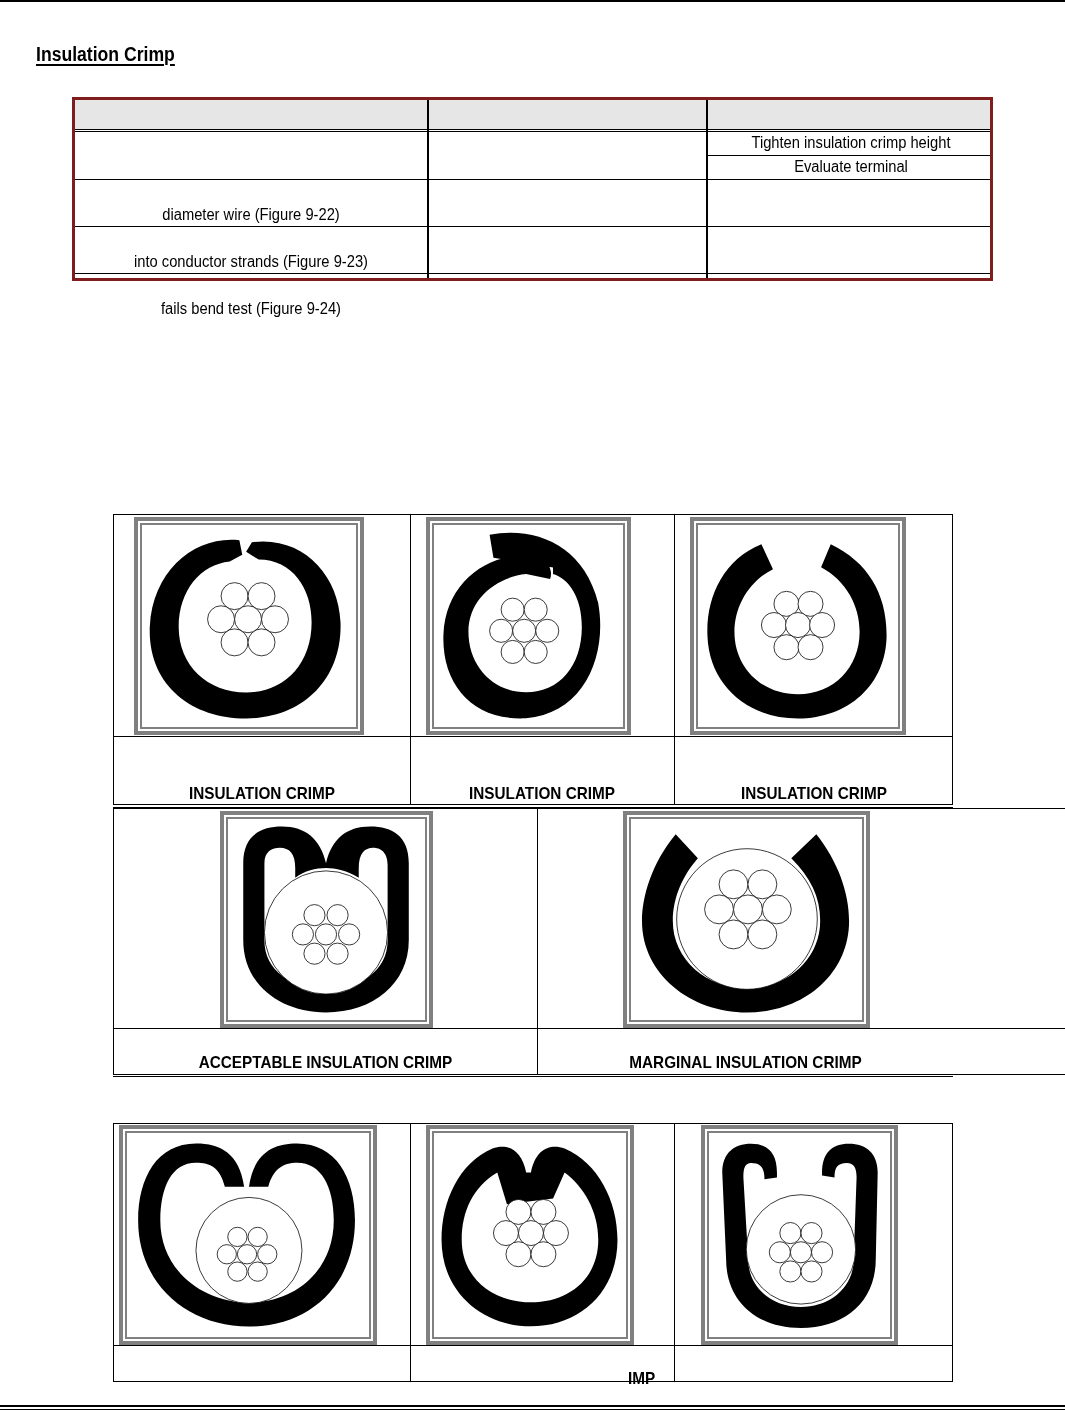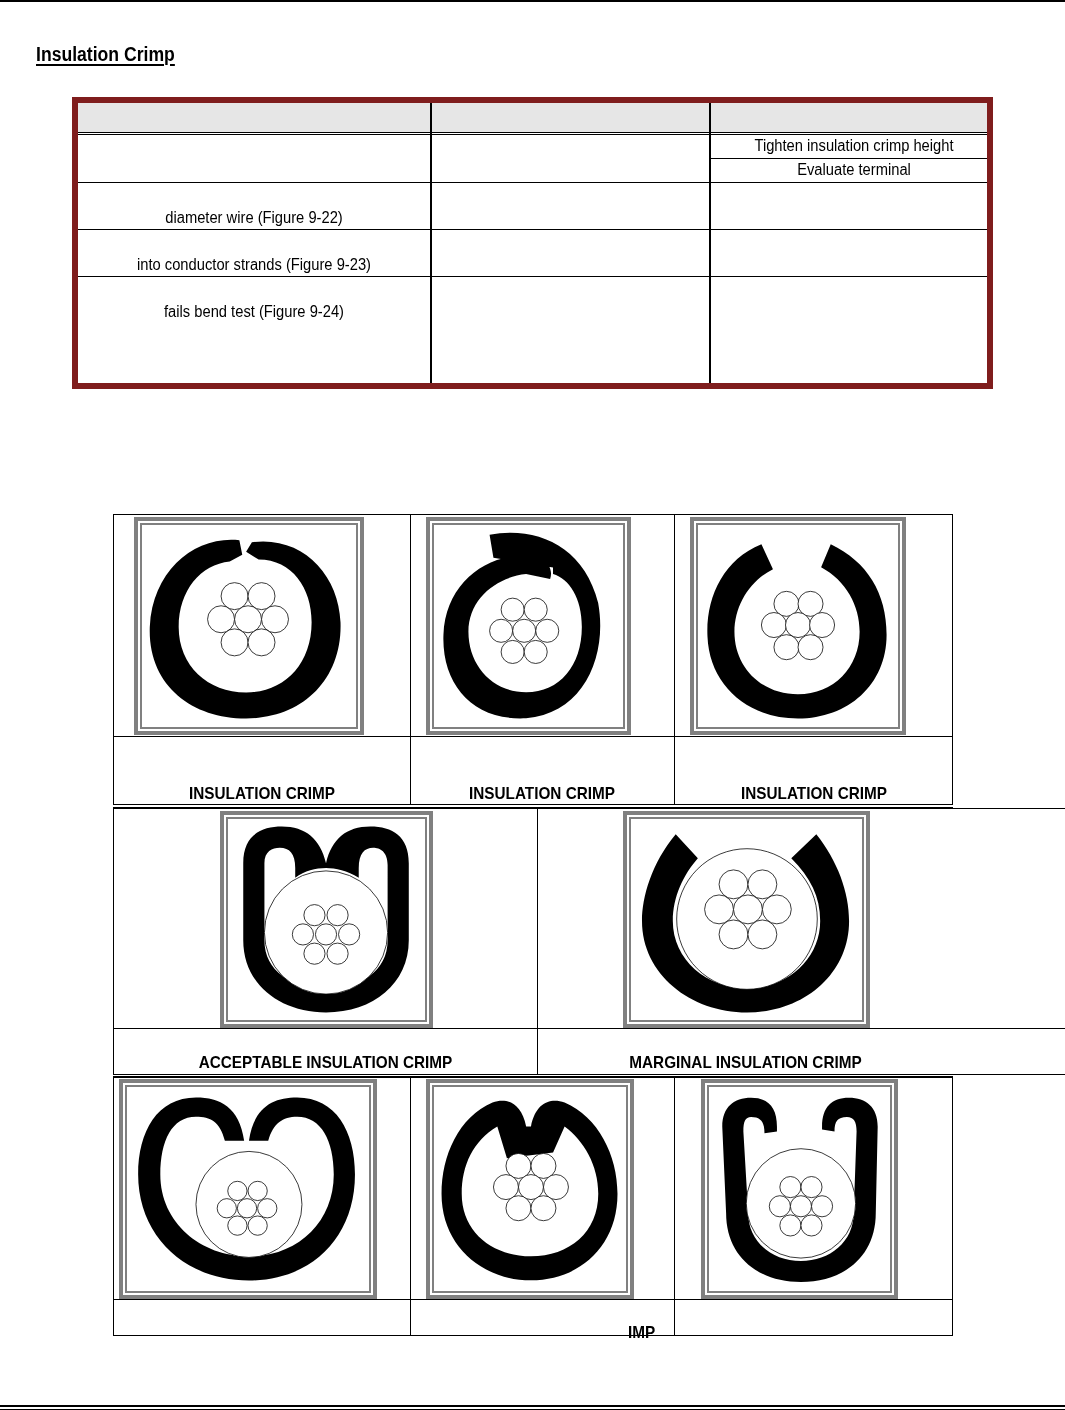--- a/index.html
+++ b/index.html
@@ -5,22 +5,22 @@
   html, body { margin:0; padding:0; background:#fff; }
   body { width:1065px; height:1410px; position:relative; overflow:hidden;
          font-family:"Liberation Sans", sans-serif; color:#000; }
   .rule-top { position:absolute; left:0; top:0; width:1065px; height:2px; background:#000; }
   .rule-bottom1 { position:absolute; left:0; top:1405px; width:1065px; height:2px; background:#000; }
   .rule-bottom2 { position:absolute; left:0; top:1409px; width:1065px; height:1px; background:#000; }
   .title { position:absolute; left:36px; top:43px; font-size:20px; font-weight:bold;
            text-decoration:underline; text-underline-offset:3px; transform:scaleX(0.88); transform-origin:left; }
 
   
-  .ttable { position:absolute; left:72px; top:97px; width:921px; height:292px;
-            border:6px solid #7f1d1d; box-sizing:border-box; }
+  .ttable { position:absolute; left:72px; top:97px; width:921px; height:184px;
+            border:3px solid #7f1d1d; box-sizing:border-box; }
   .ttable .hdr { position:absolute; left:0; top:0; width:100%; height:29px; background:#e6e6e6;
                  border-bottom:1px solid #000; }
   .ttable .hdr2 { position:absolute; left:0; top:31px; width:100%; height:1px; background:#000; }
   .vline { position:absolute; top:0; bottom:0; width:2px; background:#000; }
   .hline { position:absolute; height:1px; background:#000; }
   .cell-text { position:absolute; font-size:16px; text-align:center; transform:scaleX(0.92);
                white-space:nowrap; }
 
   
   .fig { position:absolute; border:1px solid #000; box-sizing:border-box; }
@@ -143,21 +143,21 @@
           <circle cx="140" cy="124" r="15"></circle>
       </g>
     </svg>
   </div>
 
   <div class="caption" style="left:0; width:423px; top:244px">ACCEPTABLE INSULATION CRIMP</div>
   <div class="caption" style="left:423px; width:417px; top:244px">MARGINAL INSULATION CRIMP</div>
 </div>
 <div class="dbl" style="left:113px; width:840px; top:1076px"></div>
 
-<div class="fig" style="left:113px; top:1077px; width:840px; height:259px">
+<div class="fig" style="left:113px; top:1123px; width:840px; height:259px">
   <div class="vline" style="left:296px; width:1px"></div>
   <div class="vline" style="left:560px; width:1px"></div>
   <div class="hline" style="left:0; right:0; top:221px"></div>
 
   <div class="frame" style="left:5px; top:1px; width:258px; height:220px">
     <svg viewBox="0 0 258 220">
       <path d="M125,60 C120,25 100,15 75,15 C35,15 15,50 15,95 C15,160 65,205 130,205 C195,205 240,160 240,95 C240,50 220,15 180,15 C155,15 135,25 130,60 Z M105,60 C100,40 90,35 75,35 C50,35 38,60 38,95 C38,145 80,180 130,180 C180,180 218,145 218,95 C218,60 205,35 180,35 C165,35 155,42 150,60 Z" fill="#000" fill-rule="evenodd"></path>
       <circle cx="130" cy="126" r="55" fill="#fff" stroke="#000" stroke-width="0.8"></circle>
       <g fill="#fff" stroke="#000" stroke-width="0.8">
         <circle cx="118" cy="112" r="10"></circle>

